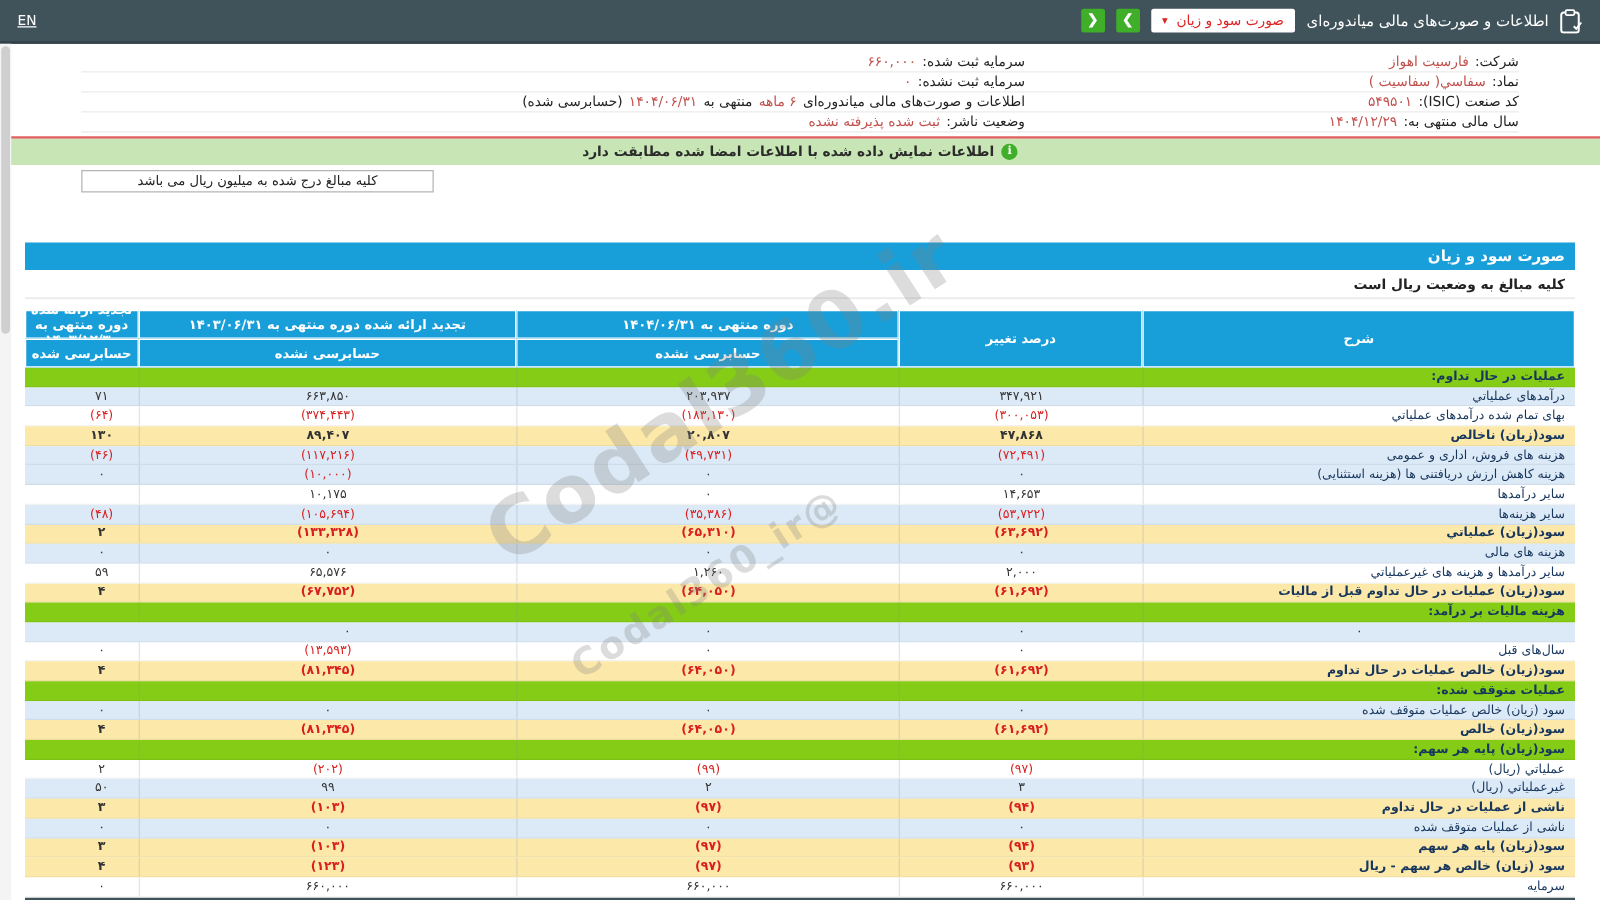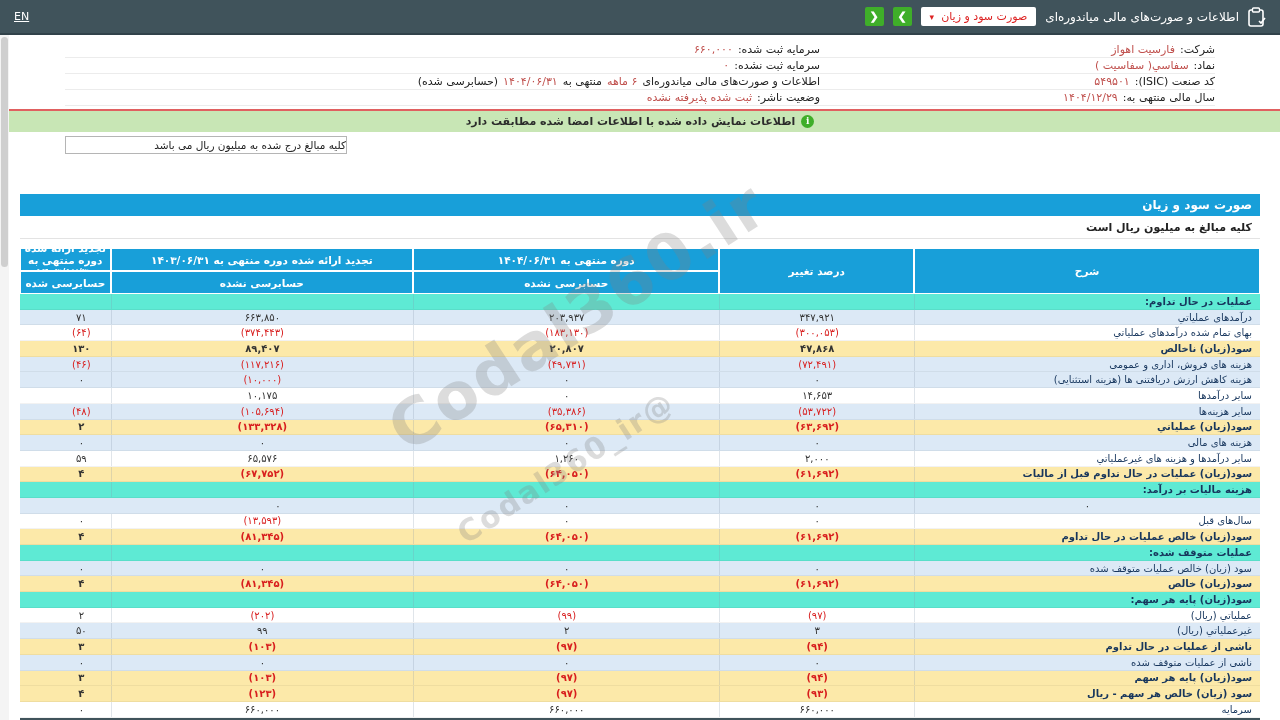--- a/index.html
+++ b/index.html
@@ -33,21 +33,21 @@
   .seg-red{ color:#c0504d; } .seg-dark{ color:#222; }
   
   .red-line{ height:2px; background:#e06060; margin-top:3px; }
   .notice{ height:21px; background:#c8e6b5; display:flex; align-items:center;
            justify-content:center; gap:6px; font-weight:600; color:#2b2b2b; }
   .info-icon{ width:13px; height:13px; border-radius:50%; background:#3fae29; color:#fff;
               font-size:9px; line-height:13px; text-align:center; font-weight:bold;
               font-family:"DejaVu Serif", serif; flex:0 0 auto;}
   .unit-wrap{ direction:ltr; }
   .unit-box{ margin:4px 0 0 65px; width:282px; border:1px solid #b5b5b5; background:#fff;
-             font-size:10.5px; text-align:right; padding:2px 0; direction:rtl; }
+             font-size:10.5px; text-align:center; padding:2px 0; direction:rtl; }
   
   .statement{ margin:40px 20px 0 20px; position:relative; }
   .stmt-title{ background:#189fd9; color:#fff; font-weight:bold; font-size:12px;
                height:22px; line-height:22px; padding:0 8px; }
   .stmt-subtitle{ height:23px; line-height:23px; font-weight:bold; color:#222;
                   padding:0 8px; background:#fff; border-bottom:1px solid #e3e3e3; font-size:11px;}
   .tbl{ margin-top:9px; border-bottom:2px solid #40535b; }
   .grid{ display:grid; grid-template-columns:27.9% 15.7% 24.7% 24.4% 7.3%; }
   .hcell{ background:#189fd9; color:#fff; font-weight:bold; font-size:10.5px;
           display:flex; align-items:center; justify-content:center; text-align:center;
@@ -59,21 +59,21 @@
   .cell{ height:100%; display:flex; align-items:center; justify-content:center;
          font-size:10px; color:#333; overflow:hidden; white-space:nowrap;}
   .cell.sharh{ justify-content:flex-start; padding-right:8px; color:#17365d; }
   .cell:not(:first-child){ border-left:0; }
   .row .cell + .cell{ }
   .row .cell{ border-left:1px solid rgba(130,150,170,0.25); }
   .row .cell:last-child{ border-left:none;padding-left:32px; }
   .row.white{ background:#fff; }
   .row.blue{ background:#dce9f6; }
   .row.yellow{ background:#fce9a9; font-weight:bold; }
-  .row.section{ background:#5eead4; font-weight:bold; }
+  .row.section{ background:#84cc16; font-weight:bold; }
   .neg{ color:#d81e1e;text-align:center; }
   
   .wm{ position:absolute; color:rgba(130,130,130,0.28); font-weight:bold;
        transform:rotate(-33deg); pointer-events:none; z-index:5; letter-spacing:2px;}
   .wm1{ font-size:64px; left:360px; top:280px; }
   .wm2{ font-size:30px; left:440px; top:450px; }
   
   .scrollbar{ position:absolute; left:0px; top:35px; width:9px; height:685px; background:#f4f4f4;}
   .scroll-thumb{ position:absolute; left:1px; top:2px; width:7px; height:230px;
                  background:#cfcfcf; border-radius:4px;}
@@ -150,21 +150,21 @@
   <span class="info-icon">i</span>
   <span>اطلاعات نمایش داده شده با اطلاعات امضا شده مطابقت دارد</span>
 </div>
 
 <div class="unit-wrap">
   <div class="unit-box">کلیه مبالغ درج شده به میلیون ریال می باشد</div>
 </div>
 
 <div class="statement">
   <div class="stmt-title">صورت سود و زیان</div>
-  <div class="stmt-subtitle">کلیه مبالغ به میلیون ریال است</div>
+  <div class="stmt-subtitle">کلیه مبالغ به وضعیت ریال است</div>
 
   <div class="tbl">
     <div class="grid hrow">
       <div class="hcell span2">شرح</div>
       <div class="hcell">دوره منتهی به ۱۴۰۴/۰۶/۳۱</div>
       <div class="hcell">تجدید ارائه شده دوره منتهی به ۱۴۰۳/۰۶/۳۱</div>
       <div class="hcell">تجدید ارائه شده دوره منتهی به ۱۴۰۳/۱۲/۳۰</div>
       <div class="hcell span2">درصد تغییر</div>
       <div class="hcell">حسابرسی نشده</div>
       <div class="hcell">حسابرسی نشده</div>

